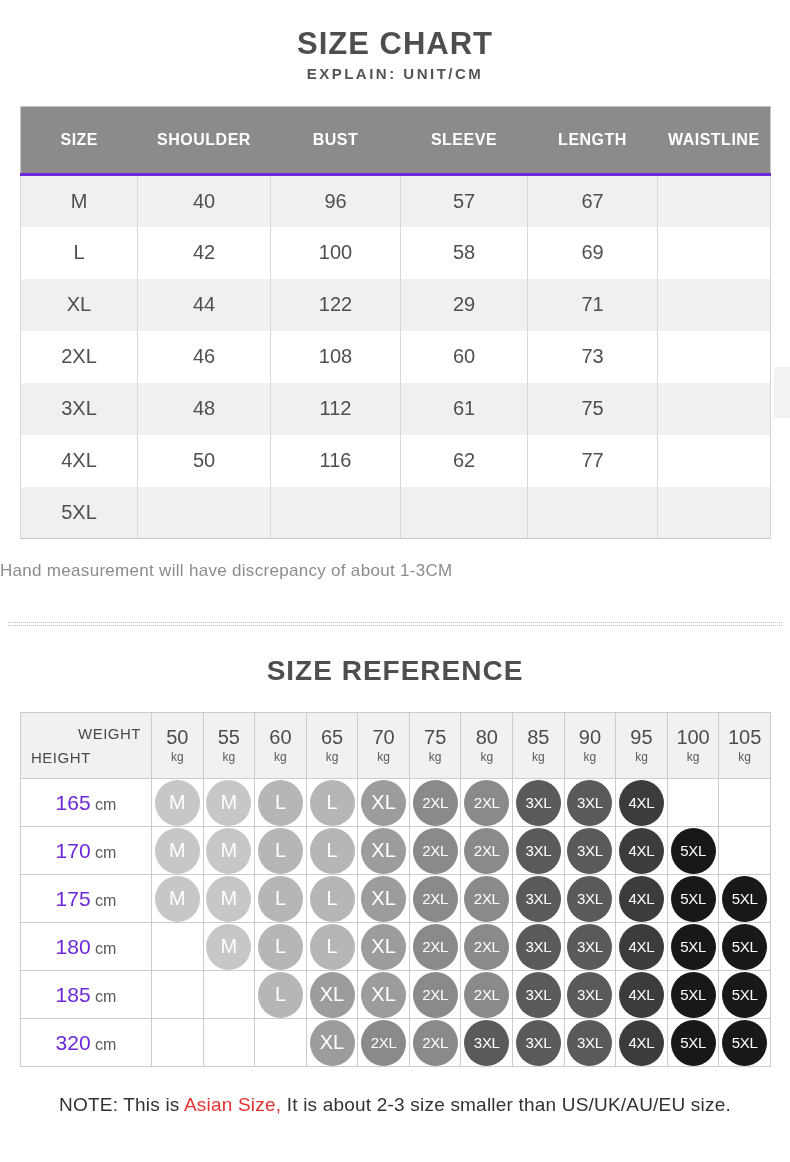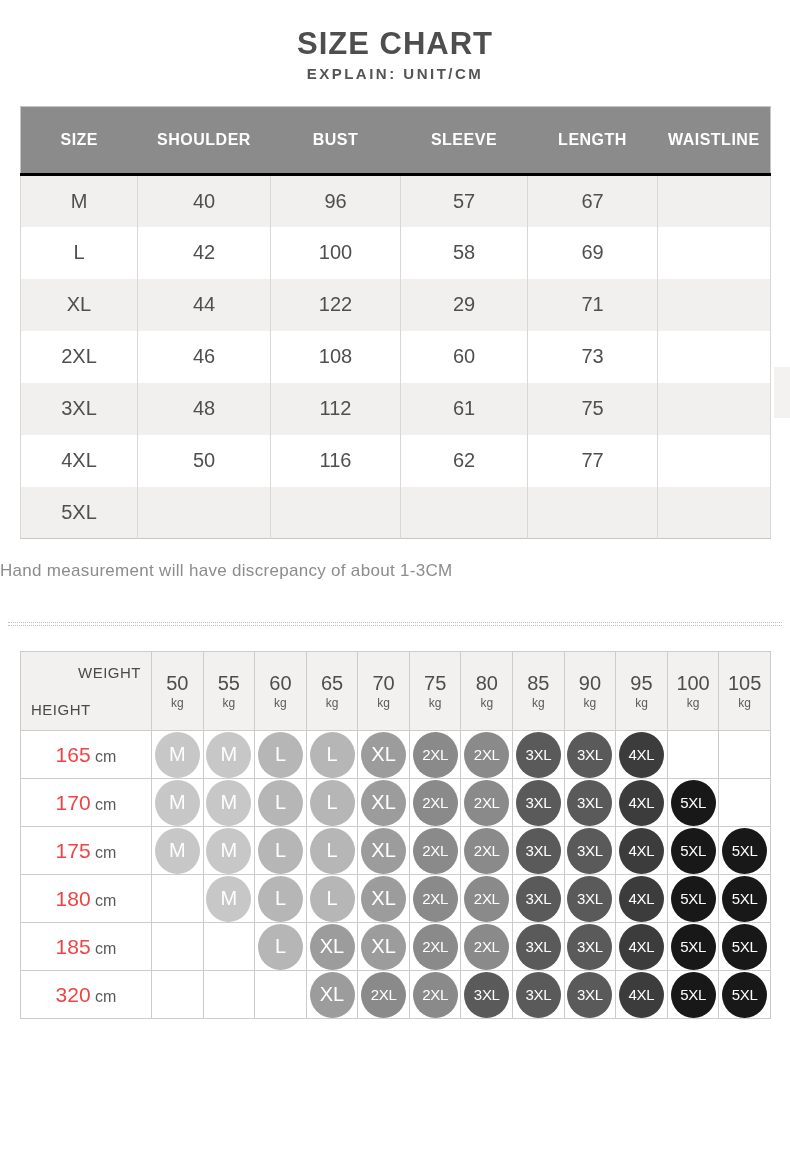--- a/index.html
+++ b/index.html
@@ -40,21 +40,21 @@
     table-layout: fixed;
     border: 1px solid #c6c6c6;
   }
   table.t1 thead th {
     height: 68px;
     background: #8b8b8b;
     color: #ffffff;
     font-size: 16px;
     font-weight: 700;
     letter-spacing: 0.5px;
-    border-bottom: 3px solid #000000;
+    border-bottom: 3px solid #6d28d9;
   }
   table.t1 tbody td {
     height: 52px;
     text-align: center;
     vertical-align: middle;
     font-size: 20px;
     color: #4f4f4f;
     border-left: 1px solid #d8d8d8;
     border-right: 1px solid #d8d8d8;
     background: #ffffff;
@@ -88,21 +88,21 @@
 
   
   table.t2 {
     width: 750px;
     margin: 25px 20px 0 20px;
     border-collapse: collapse;
     table-layout: fixed;
     border: 1px solid #b9b9b9;
   }
   table.t2 th, table.t2 td { border: 1px solid #cccccc; }
-  table.t2 thead th { height: 79px; background: #f2f1ef; font-weight: 400; }
+  table.t2 thead th { height: 66px; background: #f2f1ef; font-weight: 400; }
   th.corner {
     position: relative;
     background:
       linear-gradient(to bottom right,
         rgba(0,0,0,0) calc(50% - 1px),
         #b9b9b9 calc(50% - 1px),
         #b9b9b9 calc(50% + 0.5px),
         rgba(0,0,0,0) calc(50% + 0.5px)),
       #f2f1ef;
   }
@@ -111,21 +111,21 @@
     font-size: 15px; color: #4a4a4a; letter-spacing: 0.5px;
   }
   .corner-height {
     position: absolute; bottom: 12px; left: 10px;
     font-size: 15px; color: #4a4a4a; letter-spacing: 0.5px;
   }
   .wnum { font-size: 20px; color: #4d4d4d; line-height: 24px; }
   .wunit { font-size: 12px; color: #5a5a5a; line-height: 17px; }
   table.t2 td { height: 48px; background: #ffffff; text-align: center; vertical-align: middle; padding: 0; }
   td.hlabel { background: #f2f1ef; }
-  .hnum { font-size: 21px; color: #ef4444; }
+  .hnum { font-size: 21px; color: #6d28d9; }
   .hunit { font-size: 16px; color: #5a5a5a; }
   .badge {
     width: 45px; height: 46px;
     border-radius: 50%;
     margin: 0 auto;
     display: flex; align-items: center; justify-content: center;
     color: #ffffff;
     font-size: 20px;
     font-weight: 400;
   }
@@ -233,20 +233,21 @@
           <td></td>
           <td></td>
         </tr>
       </tbody>
   </table>
 
   <div class="note1">Hand measurement will have discrepancy of about 1-3CM</div>
 
   <div class="divider"></div>
 
+  <div class="title2">SIZE REFERENCE</div>
 
   <table class="t2">
     <colgroup id="t2-cols">
         <col style="width: 131px;">
         <col style="width: 51.5833px;">
         <col style="width: 51.5833px;">
         <col style="width: 51.5833px;">
         <col style="width: 51.5833px;">
         <col style="width: 51.5833px;">
         <col style="width: 51.5833px;">
@@ -526,16 +527,17 @@
           <td>
             <div class="badge small" style="background: rgb(24, 24, 24);">5XL</div>
           </td>
           <td>
             <div class="badge small" style="background: rgb(24, 24, 24);">5XL</div>
           </td>
         </tr>
       </tbody>
   </table>
 
+  <div class="note2"><span>NOTE: This is </span><span class="red" id="note-red" style="color: rgb(226, 50, 48);">Asian Size,</span><span> It is about 2-3 size smaller than US/UK/AU/EU size.</span></div>
 
   <div class="edge-tab"></div>
 
 </div>
 
 </body></html>

